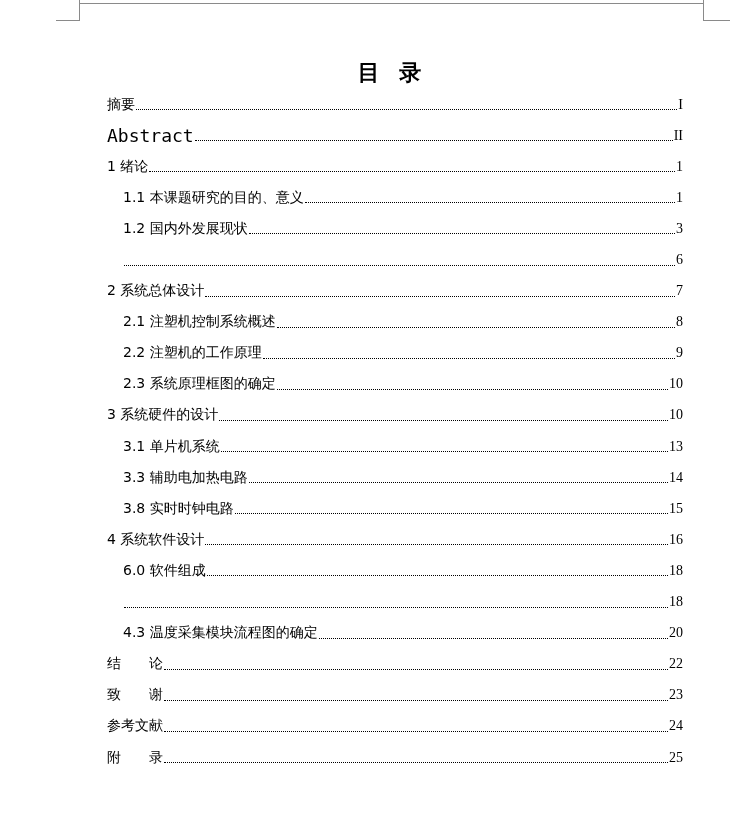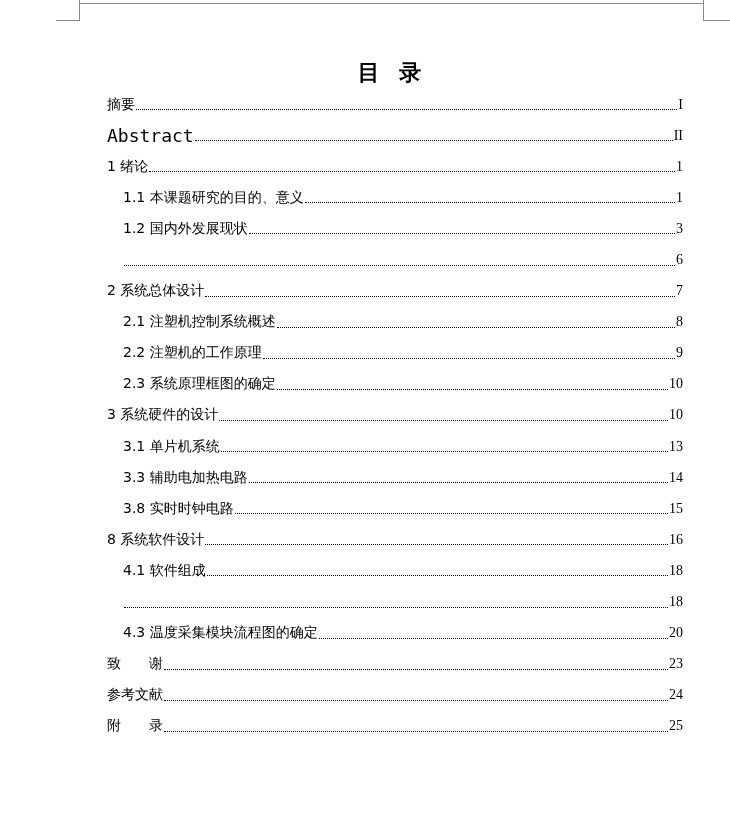--- a/index.html
+++ b/index.html
@@ -91,37 +91,42 @@
       <span class="label">3.3 辅助电加热电路</span>
       <span class="dots"></span>
       <span class="page">14</span>
     </div>
     <div class="row l2">
       <span class="label">3.8 实时时钟电路</span>
       <span class="dots"></span>
       <span class="page">15</span>
     </div>
     <div class="row">
-      <span class="label">8 系统软件设计</span>
+      <span class="label">4 系统软件设计</span>
       <span class="dots"></span>
       <span class="page">16</span>
     </div>
     <div class="row l2">
-      <span class="label">4.1 软件组成</span>
+      <span class="label">6.0 软件组成</span>
       <span class="dots"></span>
       <span class="page">18</span>
     </div>
     <div class="row l2">
       <span class="dots"></span>
       <span class="page">18</span>
     </div>
     <div class="row l2">
       <span class="label">4.3 温度采集模块流程图的确定</span>
       <span class="dots"></span>
       <span class="page">20</span>
+    </div>
+    <div class="row">
+      <span class="label">结　　论</span>
+      <span class="dots"></span>
+      <span class="page">22</span>
     </div>
     <div class="row">
       <span class="label">致　　谢</span>
       <span class="dots"></span>
       <span class="page">23</span>
     </div>
     <div class="row">
       <span class="label">参考文献</span>
       <span class="dots"></span>
       <span class="page">24</span>

